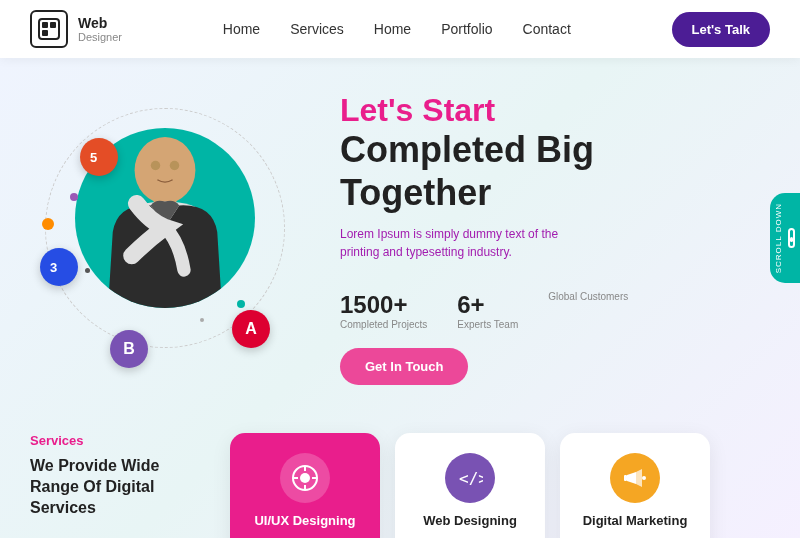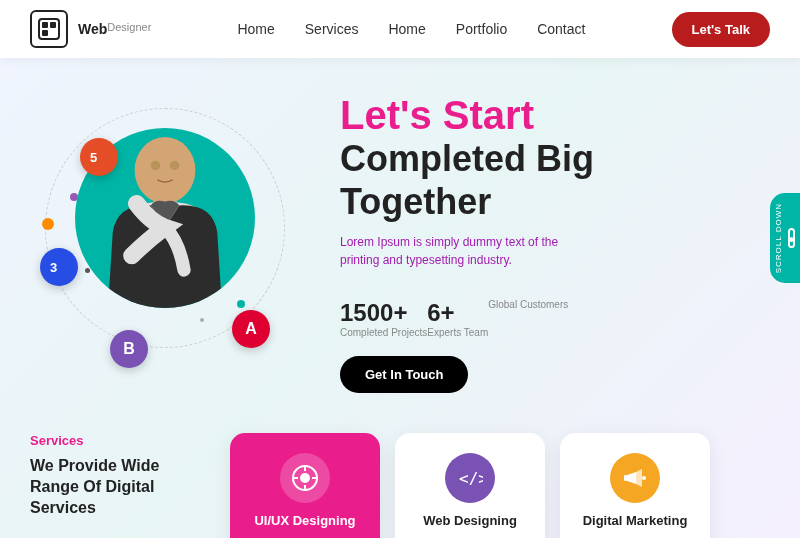--- a/index.html
+++ b/index.html
@@ -33,21 +33,21 @@
       height: 38px;
       border: 2px solid #222;
       border-radius: 6px;
       display: flex;
       align-items: center;
       justify-content: center;
       font-size: 16px;
     }
     .logo-text {
       display: flex;
-      flex-direction: row;
+      flex-direction: column;
     }
     .logo-text .brand {
       font-weight: 700;
       font-size: 14px;
       color: #222;
     }
     .logo-text .sub {
       font-size: 11px;
       color: #888;
     }
@@ -56,21 +56,21 @@
       gap: 30px;
       list-style: none;
     }
     .nav-links a {
       text-decoration: none;
       color: #333;
       font-size: 14px;
       font-weight: 500;
     }
     .btn-talk {
-      background: #b91c1c;
+      background: #4c1d95;
       color: white;
       border: none;
       padding: 10px 20px;
       border-radius: 25px;
       font-size: 13px;
       font-weight: 600;
       cursor: pointer;
     }
 
     
@@ -159,21 +159,21 @@
     .dot-dark { width: 5px; height: 5px; background: #555; top: 180px; left: 55px; }
     .dot-gray { width: 4px; height: 4px; background: #aaa; top: 230px; left: 170px; }
 
     
     .hero-right {
       flex: 1;
       padding: 15px 20px 0 20px;
     }
 
     .hero-title-pink {
-      font-size: 40px;
+      font-size: 32px;
       font-weight: 700;
       color: #e91e8c;
       line-height: 1.1;
     }
 
     .hero-title-black {
       font-size: 36px;
       font-weight: 700;
       color: #222;
       line-height: 1.2;
@@ -183,37 +183,38 @@
     .hero-desc {
       font-size: 12px;
       color: #a21caf;
       line-height: 1.5;
       max-width: 240px;
       margin-bottom: 30px;
     }
 
     .stats {
       display: flex;
+      gap: 30px;
       margin-bottom: 18px;
     }
 
     .stat-item .stat-num {
       font-size: 24px;
       font-weight: 700;
       color: #222;
     }
 
     .stat-item .stat-label {
       font-size: 10px;
       color: #888;
       text-align: right;
     }
 
     .btn-contact {
-      background: #000000;
+      background: #ec4899;
       color: white;
       border: none;
       padding: 11px 25px;
       border-radius: 25px;
       font-size: 13px;
       font-weight: 600;
       cursor: pointer;
     }
 
     

